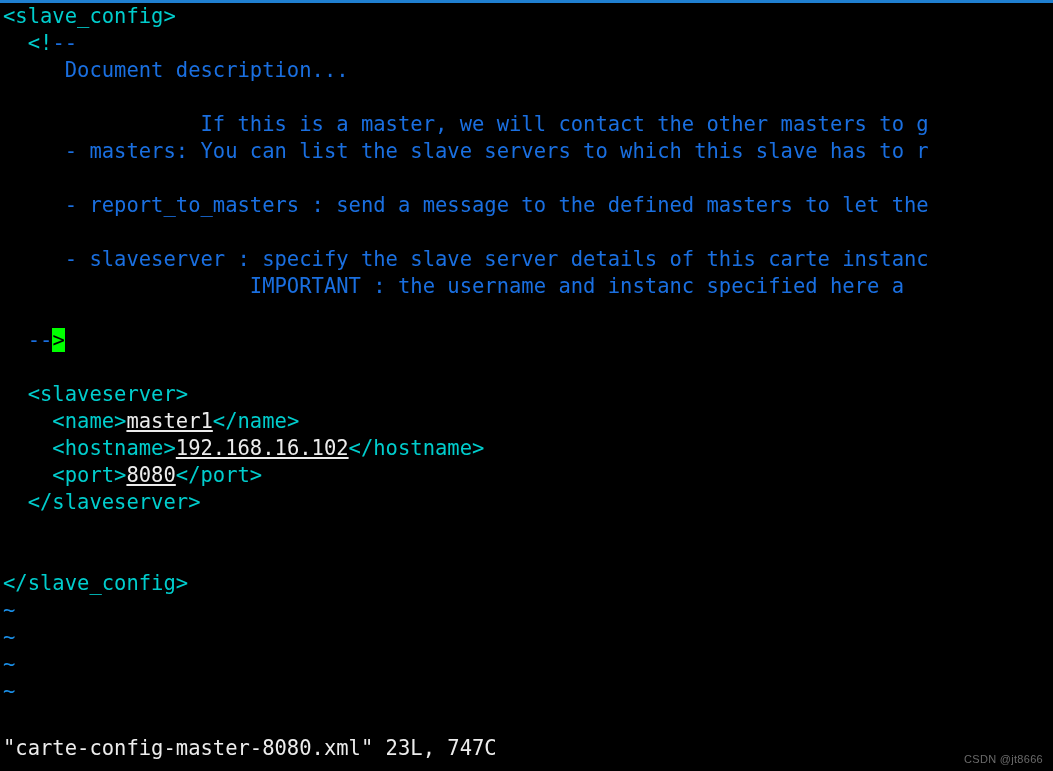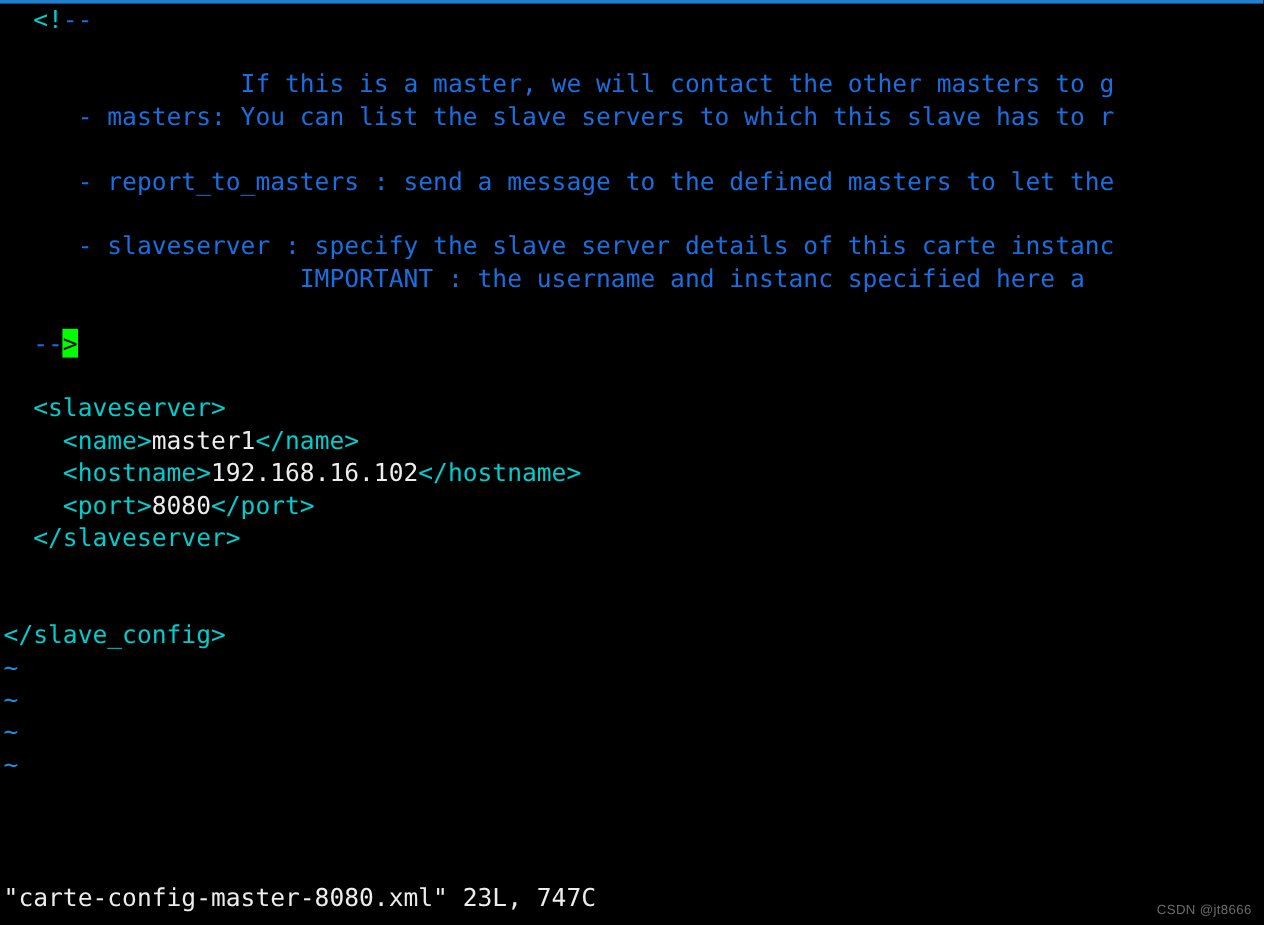--- a/index.html
+++ b/index.html
@@ -48,21 +48,21 @@
     font-size: 20.5px;
     letter-spacing: 0px;
     white-space: pre;
     padding-left: 3px;
     overflow: hidden;
     color: #ffffff;
   }
 
   
   .tag      { color: #00cdcd; }      
-  .val      { color: #ececec; }      
+  .val      { color: #ececec; text-decoration: underline; }      
   .comment  { color: #1a6fe0; }      
   .tilde    { color: #1a8fe8; }
 
   
   .cursor {
     background: #00ff00;
     color: #000000;
   }
 
   #statusline {
@@ -91,21 +91,23 @@
   }
 </style>
 </head>
 <body>
 
 <div id="terminal">
 
   <div id="top-rule"></div>
 
   <div id="buffer">
+      <div class="line"><span class="tag">&lt;slave_config&gt;</span></div>
       <div class="line"><span class="tag">  &lt;!</span><span class="comment">--</span></div>
+      <div class="line"><span class="comment">     Document description...</span></div>
       <div class="line">&nbsp;</div>
       <div class="line"><span class="comment">                If this is a master, we will contact the other masters to g</span></div>
       <div class="line"><span class="comment">     - masters: You can list the slave servers to which this slave has to r</span></div>
       <div class="line">&nbsp;</div>
       <div class="line"><span class="comment">     - report_to_masters : send a message to the defined masters to let the</span></div>
       <div class="line">&nbsp;</div>
       <div class="line"><span class="comment">     - slaveserver : specify the slave server details of this carte instanc</span></div>
       <div class="line"><span class="comment">                    IMPORTANT : the username and instanc specified here a</span></div>
       <div class="line">&nbsp;</div>
       <div class="line"><span class="comment">  --</span><span class="cursor">&gt;</span></div>

